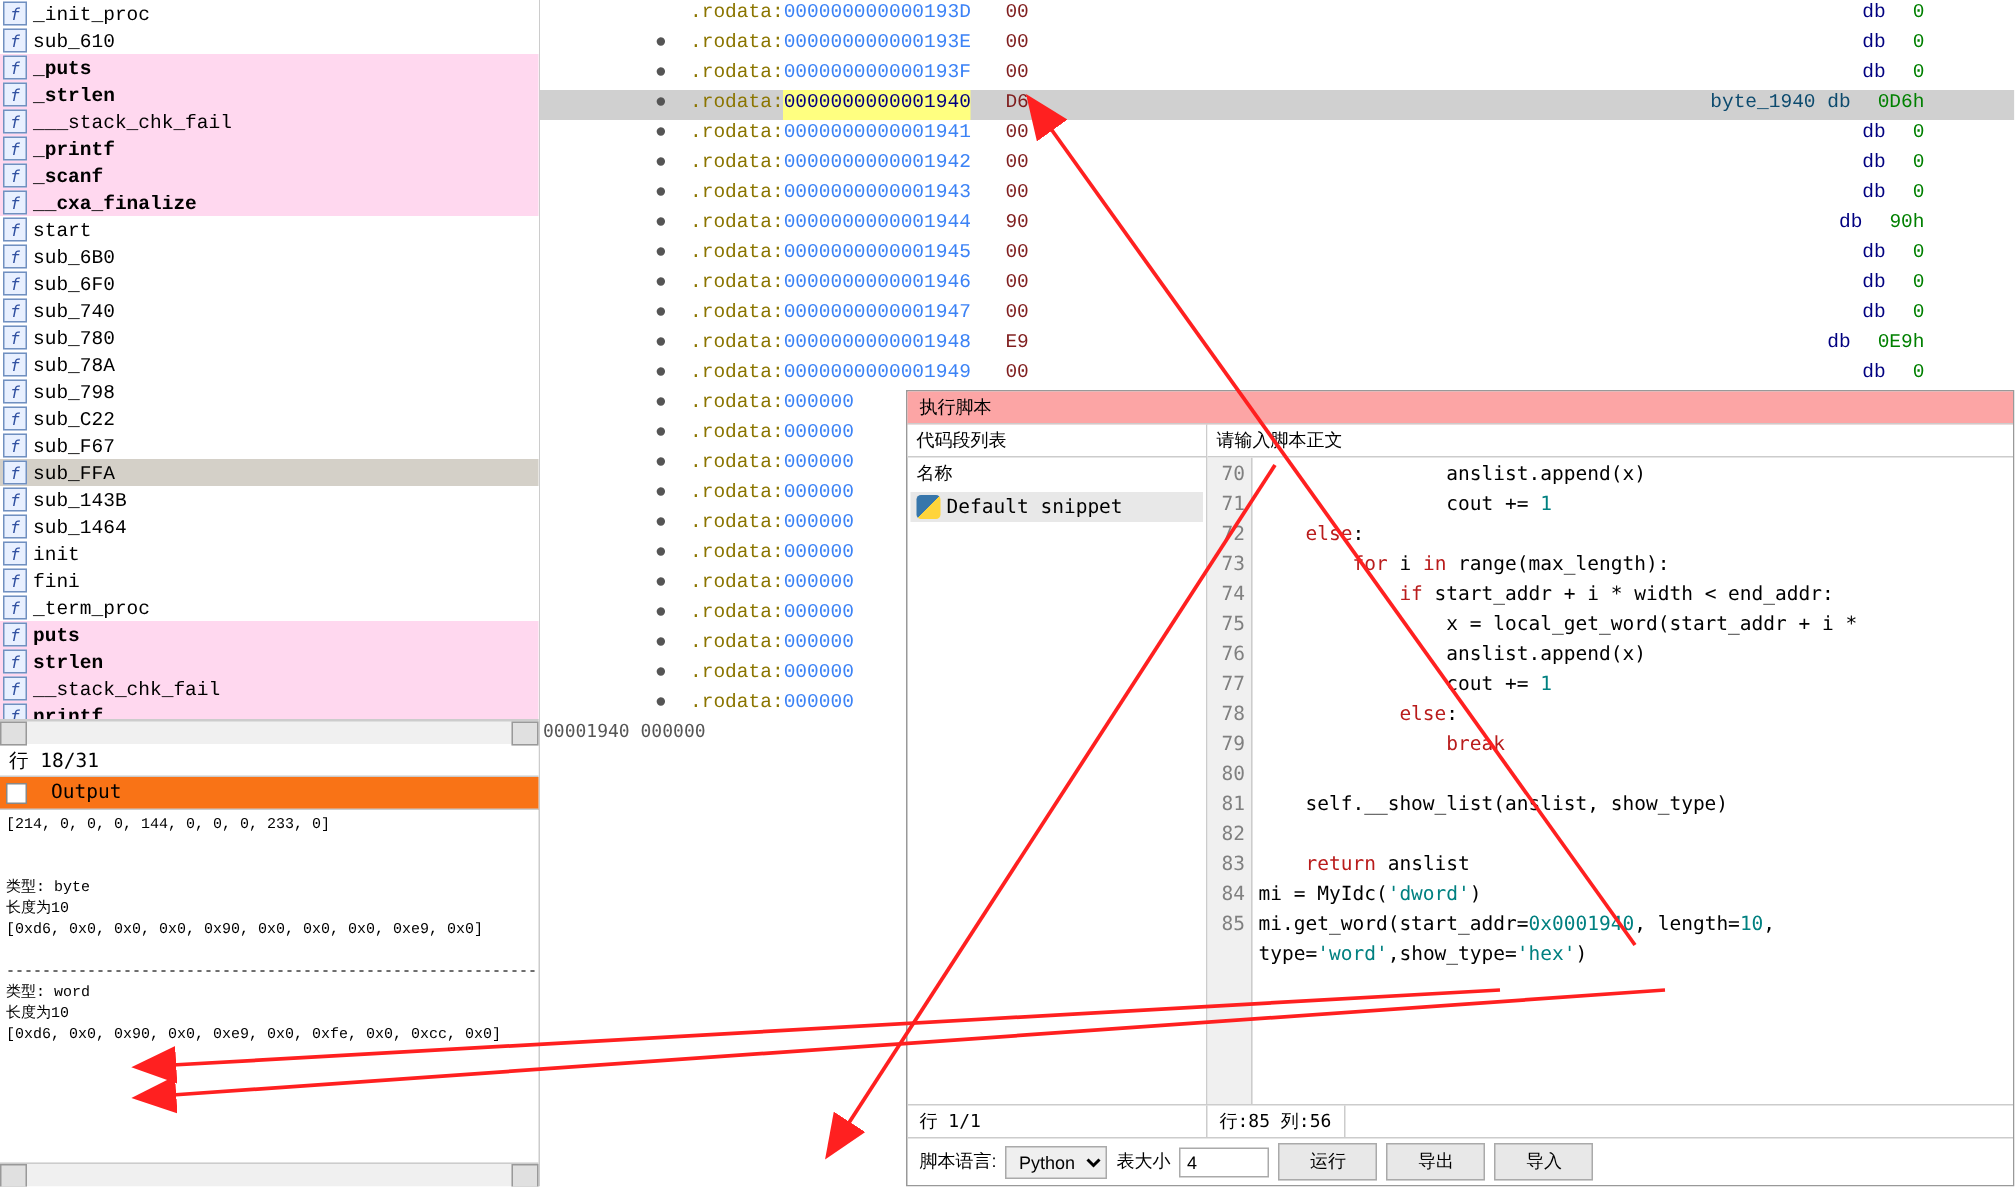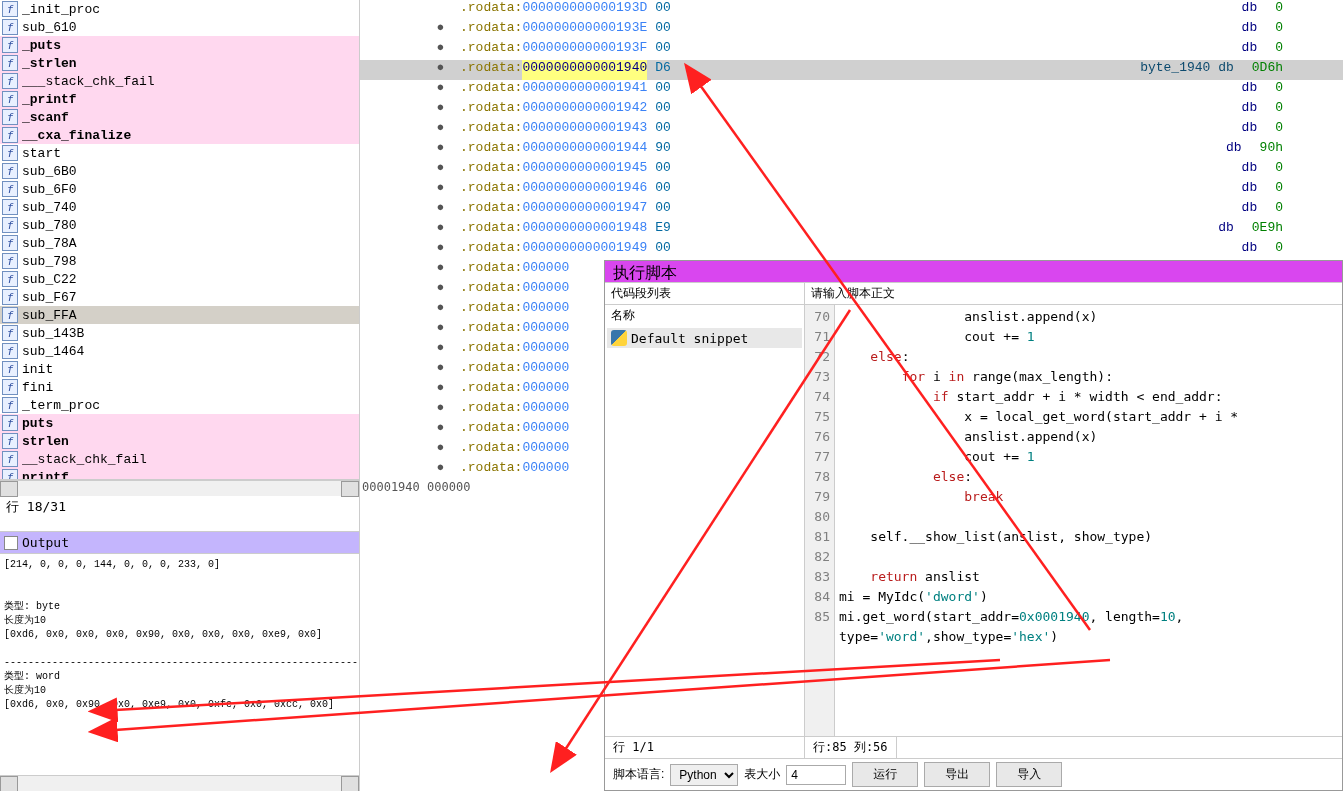--- a/index.html
+++ b/index.html
@@ -11,37 +11,37 @@
 .func-item{display:flex;align-items:center;height:18px;padding:0 2px;cursor:pointer}
 .func-item.pink{background:#ffd8ef}
 .func-item.sel{background:#d4d0c8}
 .func-icon{width:16px;height:16px;background:#e8f0ff;border:1px solid #7090c0;display:inline-flex;align-items:center;justify-content:center;font-style:italic;font-size:11px;color:#3050a0;margin-right:4px}
 .func-name{font-family:'Courier New',monospace}
 .func-name.bold{font-weight:bold}
 .scroll-h{height:16px;background:#f0f0f0;border-top:1px solid #ccc;position:relative}
 .scroll-h::before,.scroll-h::after{content:'';position:absolute;width:16px;height:14px;background:#e0e0e0;border:1px solid #999;top:0}
 .scroll-h::before{left:0}
 .scroll-h::after{right:0}
-.status-line{height:36px;padding:2px 6px;background:#fff;border-bottom:1px solid #ccc}
-.output-header{height:22px;background:#c4b5fd;border-bottom:1px solid #ccc;display:flex;align-items:center;padding:0 4px;gap:4px}
+.status-line{height:22px;padding:2px 6px;background:#fff;border-bottom:1px solid #ccc}
+.output-header{height:22px;background:#f97316;border-bottom:1px solid #ccc;display:flex;align-items:center;padding:0 4px;gap:16px}
 .output-icon{width:14px;height:14px;border:1px solid #888;background:#fff}
 .output-body{flex:1;overflow:auto;padding:4px;font-family:'Courier New',monospace;font-size:10px;white-space:pre;line-height:1.4}
 .disasm{overflow:hidden;font-family:'Courier New',monospace;padding-top:0}
 .disasm-line{display:flex;height:20px;white-space:pre}
 .disasm-line.hl{background:#d0d0d0}
 .seg{color:#8b7500}
 .addr{color:#3b82f6}
 .addr.hl{background:#ffff80;color:#000080}
-.hex{color:#0369a1;margin-left:8px}
+.hex{color:#7f1d1d;margin-left:23px}
 .op{color:#000080;margin-left:140px}
 .op-val{color:#008000}
 .op-sym{color:#0c4a6e}
 .hex-line{color:#555;padding-left:2px;font-size:12px}
 .script-panel{position:absolute;top:260px;left:604px;right:0;bottom:0;background:#fff;border:1px solid #999;display:flex;flex-direction:column}
-.script-title{height:22px;background:#d946ef;border-bottom:1px solid #ccc;padding:2px 8px;font-family:Liberation Sans, sans-serif;font-size:16px}
+.script-title{height:22px;background:#fca5a5;border-bottom:1px solid #ccc;padding:2px 8px;font-family:Liberation Sans, sans-serif;font-size:12px}
 .script-body{flex:1;display:flex;overflow:hidden}
 .snippet-panel{width:200px;border-right:1px solid #ccc;display:flex;flex-direction:column}
 .panel-header{height:22px;background:#fff;border-bottom:1px solid #ccc;padding:2px 6px;font-family:'Microsoft YaHei',sans-serif;font-size:12px}
 .snippet-list{flex:1;padding:2px}
 .snippet-col{padding:2px 6px;font-family:'Microsoft YaHei',sans-serif;font-size:12px}
 .snippet-item{display:flex;align-items:center;gap:4px;padding:2px 4px;background:#e8e8e8}
 .py-icon{width:16px;height:16px;display:inline-block;background:linear-gradient(135deg,#3776ab 50%,#ffd43b 50%);border-radius:3px}
 .editor-panel{flex:1;display:flex;flex-direction:column}
 .editor-area{flex:1;display:flex;font-family:Consolas,monospace;font-size:13px;overflow:hidden}
 .gutter{width:30px;background:#f0f0f0;border-right:1px solid #ccc;text-align:right;padding:2px 4px 2px 0;color:#808080;line-height:20px}

